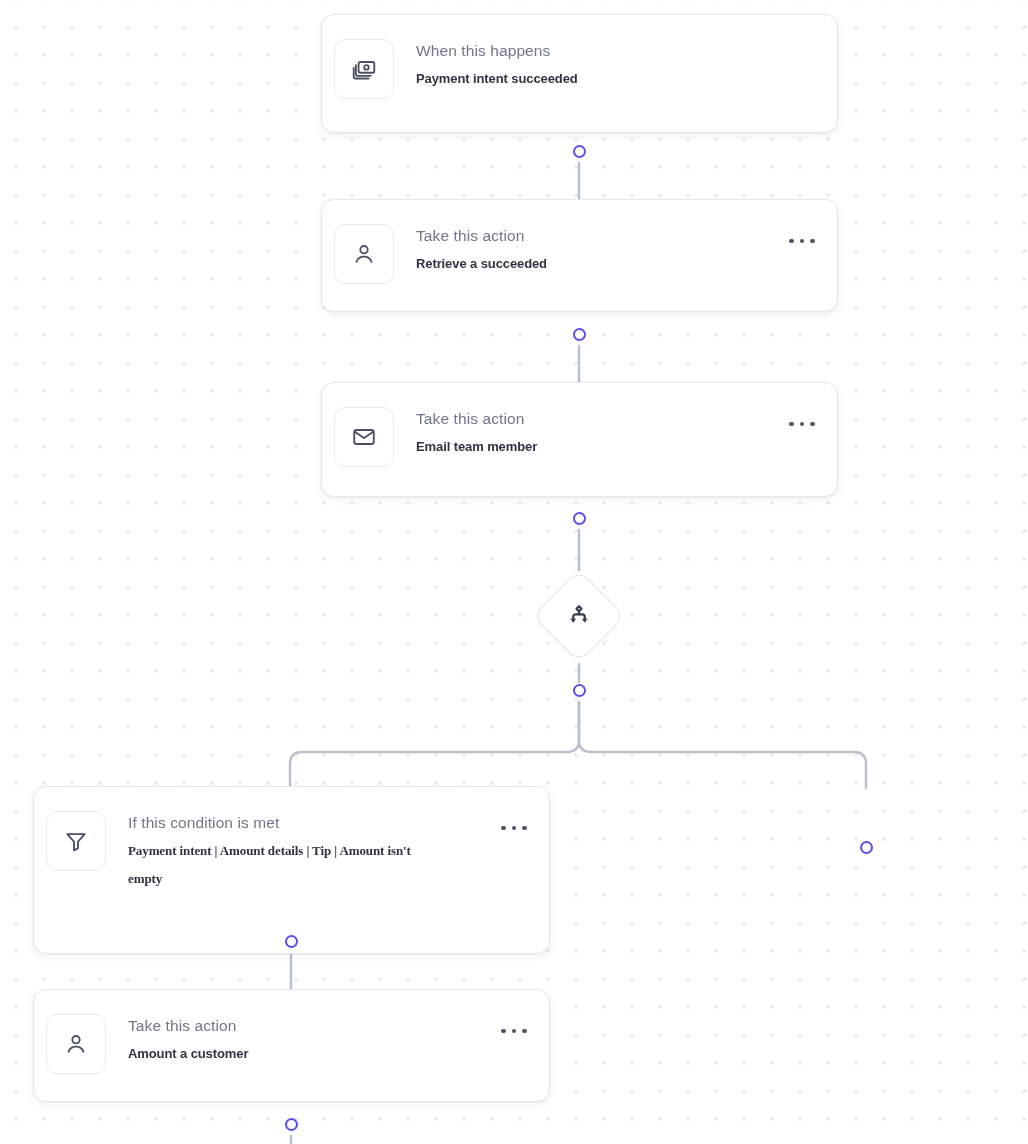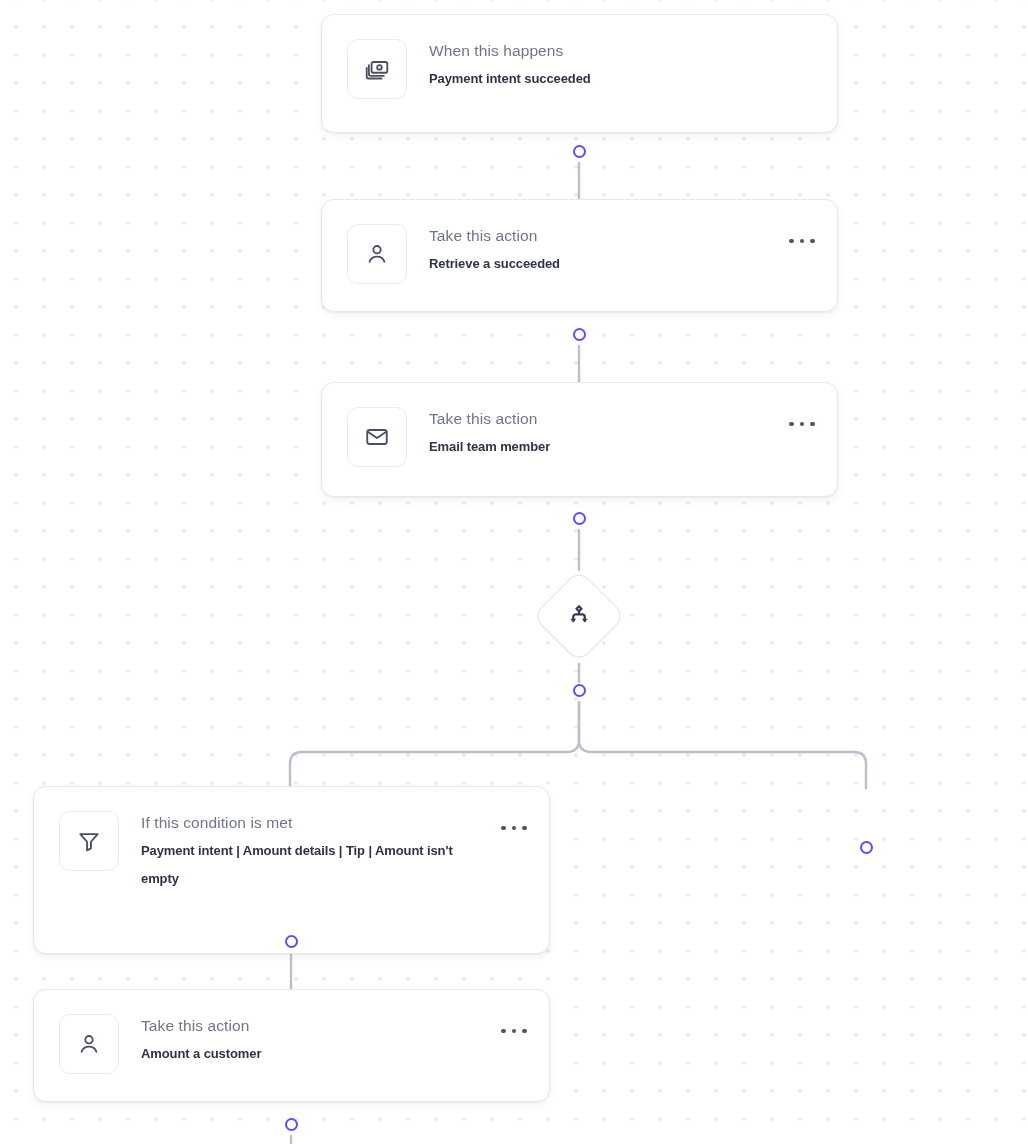--- a/index.html
+++ b/index.html
@@ -49,21 +49,21 @@
   .node {
     position: absolute;
     box-sizing: border-box;
     background: #ffffff;
     border: 1px solid #e6e8ec;
     border-radius: 13px;
     box-shadow: 0 1px 2px rgba(24,32,56,.045),
                 0 3px 8px rgba(24,32,56,.055);
     display: flex;
     align-items: flex-start;
-    padding: 24px 22px 24px 25px;
+    padding: 24px 22px 24px 12px;
   }
 
   .node-icon {
     flex: 0 0 auto;
     width: 58px;
     height: 58px;
     border-radius: 11px;
     border: 1px solid #e9ebef;
     background: #ffffff;
     display: flex;
@@ -251,21 +251,21 @@
   <div class="conn-dot" style="left:572.5px; top:683.5px;"></div>
 
   <div class="node" style="left:33px; top:786px; width:517px; height:168px;">
     <div class="node-icon">
       <svg width="26" height="26" viewBox="0 0 24 24" fill="none" stroke="currentColor" stroke-width="1.7" stroke-linecap="round" stroke-linejoin="round">
         <path d="M4 5.6h16l-6.2 7.1v6.1l-3.6 1.8v-7.9L4 5.6Z"></path>
       </svg>
     </div>
     <div class="node-text">
       <div class="node-subtitle">If this condition is met</div>
-      <div class="node-title" style="max-width:320px;">Payment intent | Amount details | Tip | Amount isn't empty</div>
+      <div class="node-title" style="max-width:320px;font-family:Liberation Serif, serif;">Payment intent | Amount details | Tip | Amount isn't empty</div>
     </div>
     <div class="node-menu">
       <i></i>
         <i></i>
         <i></i>
     </div>
   </div>
 
 
   <div class="conn-dot" style="left:860px; top:840.5px;"></div>

